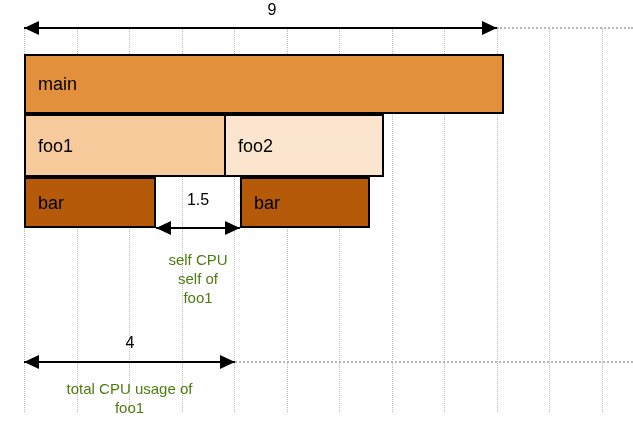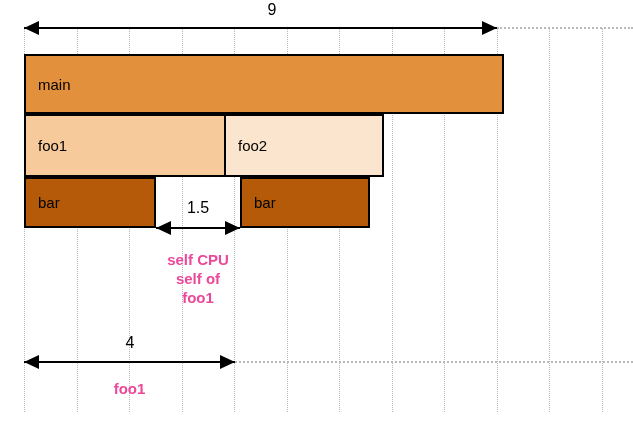--- a/index.html
+++ b/index.html
@@ -32,21 +32,21 @@
 
   
   .frame {
     position: absolute;
     box-sizing: border-box;
     border: 2px solid #000000;
     display: flex;
     align-items: center;
   }
   .frame-label {
-    font-size: 15px;
+    font-size: 18px;
     line-height: 1;
     padding-left: 12px;
     white-space: nowrap;
     color: #000000;
   }
 
   
   .measure {
     position: absolute;
     height: 0;
@@ -82,22 +82,21 @@
     line-height: 1;
     text-align: center;
     white-space: nowrap;
     color: #000000;
   }
   .caption {
     position: absolute;
     font-size: 15px;
     line-height: 19px;
     text-align: center;
-    color: #ec4899;
-    font-weight: bold;
+    color: #4d7c0f;
   }
 </style>
 </head>
 <body>
 
 <div id="stage">
 
   <div class="gridline" style="left:24px;  top:28px; height:384px;"></div>
   <div class="gridline" style="left:77px;  top:28px; height:384px;"></div>
   <div class="gridline" style="left:129px; top:28px; height:384px;"></div>
@@ -133,37 +132,38 @@
     <span class="frame-label">foo2</span>
   </div>
 
   <div class="frame" style="left:24px; top:177px; width:132px; height:51px; background:#B55A09;">
     <span class="frame-label">bar</span>
   </div>
   <div class="frame" style="left:240px; top:177px; width:130px; height:51px; background:#B55A09;">
     <span class="frame-label">bar</span>
   </div>
 
-  <div class="measure-value" style="left:174px; top:200px; width:48px;">1.5</div>
+  <div class="measure-value" style="left:174px; top:192px; width:48px;">1.5</div>
   <div class="measure" style="left:156px; top:227px; width:84px;">
     <div class="shaft" style="width:84px;"></div>
     <div class="arrowhead left"></div>
     <div class="arrowhead right"></div>
   </div>
 
   <div class="caption" style="left:138px; top:250px; width:120px;">
     <div>self CPU</div>
     <div>self of</div>
     <div>foo1</div>
   </div>
 
   <div class="measure-value" style="left:106px; top:335px; width:48px;">4</div>
   <div class="measure" style="left:24px; top:361px; width:211px;">
     <div class="shaft" style="width:211px;"></div>
     <div class="arrowhead left"></div>
     <div class="arrowhead right"></div>
   </div>
 
   <div class="caption" style="left:24px; top:379px; width:211px;">
+    <div>total CPU usage of</div>
     <div>foo1</div>
   </div>
 
 </div>
 
 </body></html>

